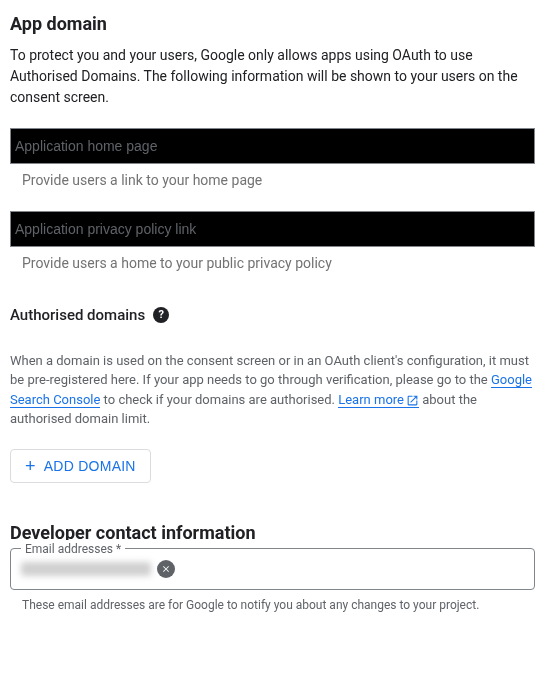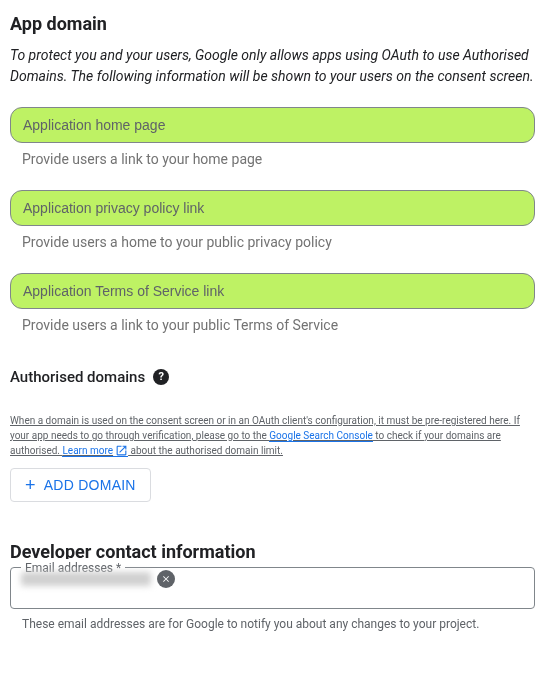--- a/index.html
+++ b/index.html
@@ -14,34 +14,33 @@
     h2 {
       font-size: 18px;
       font-weight: 700;
       margin-bottom: 8px;
       color: #202124;
     }
     .section-desc {
       font-size: 14px;
       color: #202124;
       margin-bottom: 20px;
-      font-style: italic;
     }
     .field-group {
       margin-bottom: 20px;
     }
     .text-input {
       width: 100%;
       height: 36px;
       border: 1px solid #80868b;
-      border-radius: 12px;
-      padding: 8px 12px;
-      font-size: 14px;
-      color: #5f6368;
-      background: #bef264;
+      border-radius: 0;
+      padding: 8px 4px;
+      font-size: 14px;
+      color: #5f6368;
+      background: #000000;
     }
     .text-input::placeholder {
       color: #5f6368;
     }
     .helper-text {
       font-size: 14px;
       color: #737373;
       margin-top: 6px;
       padding-left: 12px;
     }
@@ -64,24 +63,23 @@
       border-radius: 50%;
       background: #202124;
       color: #fff;
       display: inline-flex;
       align-items: center;
       justify-content: center;
       font-size: 11px;
       font-weight: bold;
     }
     .authorised-desc {
-      font-size: 10px;
-      color: #5f6368;
-      margin-bottom: 10px;
-      text-decoration: underline;
+      font-size: 13px;
+      color: #5f6368;
+      margin-bottom: 20px;
     }
     .link {
       color: #1a73e8;
       text-decoration: none;
       border-bottom: 1px solid #1a73e8;
     }
     .ext-icon {
       display: inline-block;
       vertical-align: middle;
       margin-left: 2px;
@@ -111,21 +109,21 @@
     .section-developer h2 {
       margin-bottom: 2px;
     }
     .email-field-wrap {
       position: relative;
       border: 1px solid #80868b;
       border-radius: 4px;
       padding: 20px 10px;
       height: 40px;
       display: flex;
-      align-items: flex-end;
+      align-items: center;
     }
     .email-label {
       position: absolute;
       top: -9px;
       left: 10px;
       background: #fff;
       padding: 0 4px;
       font-size: 12px;
       color: #5f6368;
     }
@@ -171,24 +169,20 @@
   <div class="field-group">
     <input class="text-input" type="text" placeholder="Application home page" style="">
     <div class="helper-text">Provide users a link to your home page</div>
   </div>
 
   <div class="field-group">
     <input class="text-input" type="text" placeholder="Application privacy policy link" style="">
     <div class="helper-text">Provide users a home to your public privacy policy</div>
   </div>
 
-  <div class="field-group">
-    <input class="text-input" type="text" placeholder="Application Terms of Service link" style="">
-    <div class="helper-text">Provide users a link to your public Terms of Service</div>
-  </div>
 </section>
 
 <section class="section-authorised">
   <div class="authorised-header">
     <h3>Authorised domains</h3>
     <span class="help-icon">?</span>
   </div>
   <p class="authorised-desc">
     <span>When a domain is used on the consent screen or in an OAuth client's configuration, it must be pre-registered here. If your app needs to go through verification, please go to the </span><a class="link" href="#">Google Search Console</a><span> to check if your domains are authorised. </span><a class="link" href="#"><span>Learn more</span><svg class="ext-icon" width="13" height="13" viewBox="0 0 24 24" fill="#1a73e8">
           <path d="M19 19H5V5h7V3H5c-1.11 0-2 .9-2 2v14c0 1.1.89 2 2 2h14c1.1 0 2-.9 2-2v-7h-2v7zM14 3v2h3.59l-9.83 9.83 1.41 1.41L19 6.41V10h2V3h-7z"></path>

